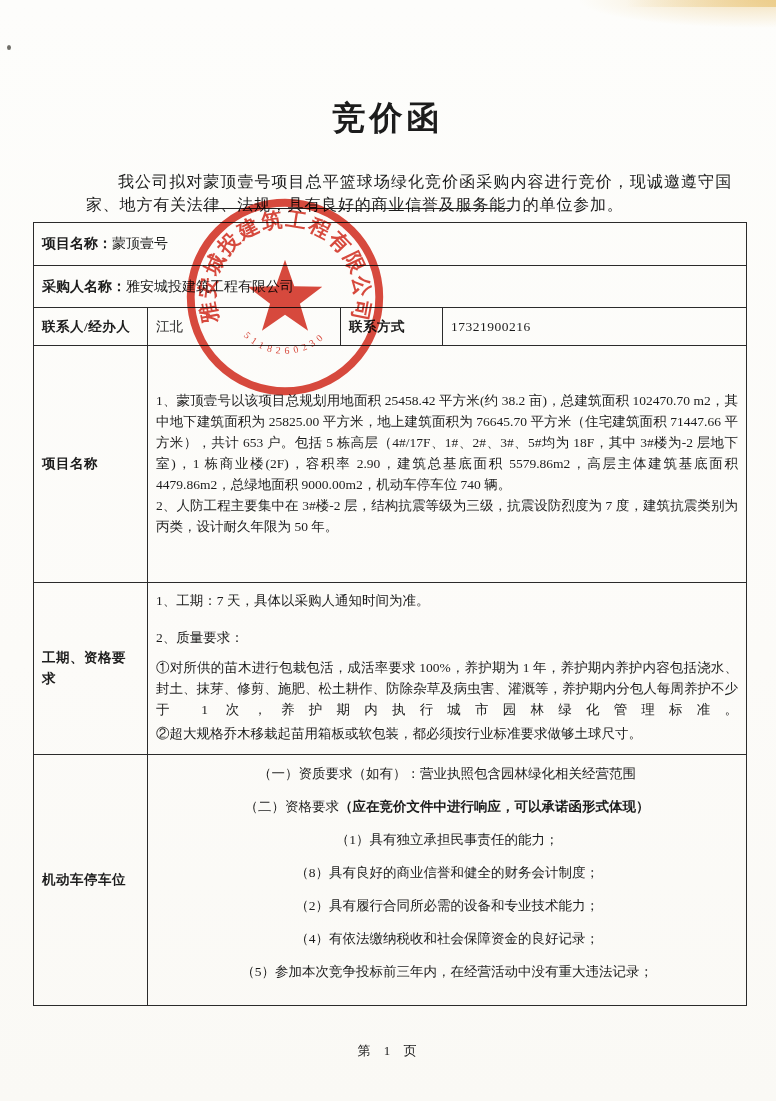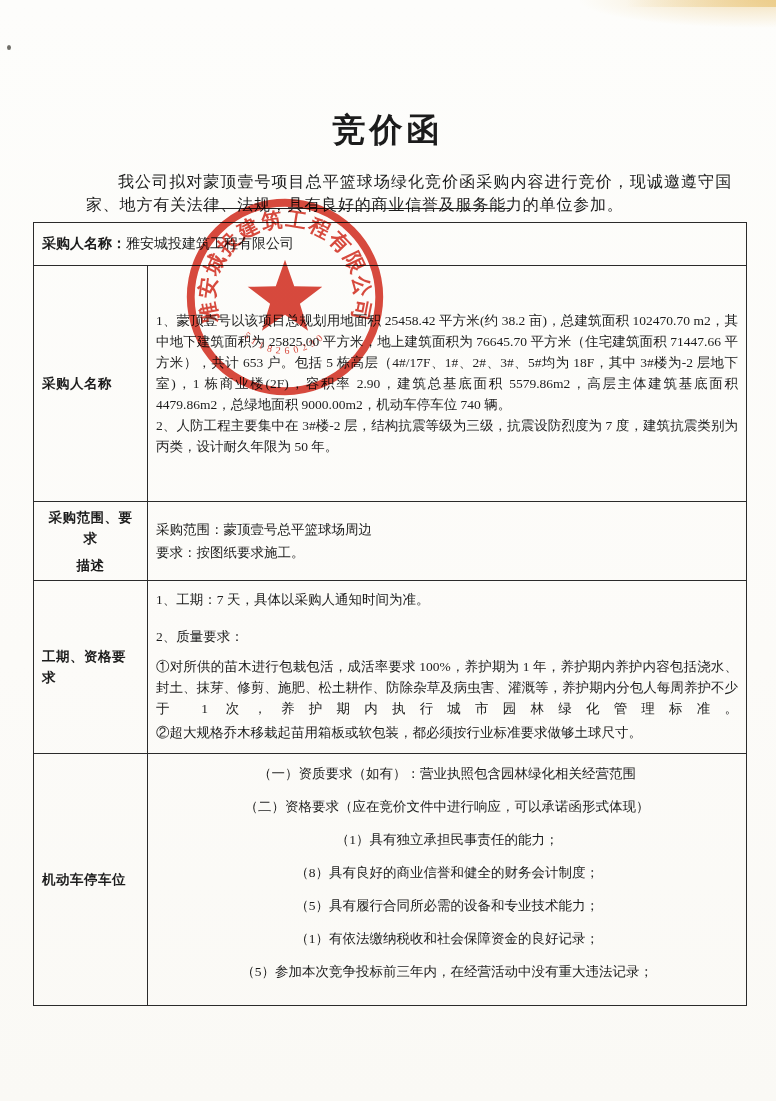--- a/index.html
+++ b/index.html
@@ -8,21 +8,21 @@
     background:
       radial-gradient(ellipse 260px 40px at 98% 0%, rgba(236,205,140,.55), rgba(236,205,140,0) 70%),
       linear-gradient(180deg,#fdfdfb 0%, #fcfbf8 60%, #faf9f5 100%);
     font-family:"Liberation Serif","DejaVu Serif",serif;
     color:#1c1c1c;
   }
   .speck{position:absolute; left:7px; top:45px; width:4px; height:5px; background:#4b4a43; border-radius:50%; opacity:.8;}
   .smudge{position:absolute; right:0; top:0; width:150px; height:7px;
           background:linear-gradient(to left, rgba(234,198,122,.75), rgba(234,198,122,0));}
 
-  .doc-title{position:absolute; top:108px; left:0; width:100%; text-align:center;
+  .doc-title{position:absolute; top:96px; left:0; width:100%; text-align:center;
              font-size:33px; font-weight:bold; letter-spacing:4px;}
   .intro{position:absolute; top:154px; left:86px; width:646px;
          font-size:16px; line-height:23px; letter-spacing:.8px;
          text-indent:2em; text-align:justify;}
   .intro .u{border-bottom:1.5px solid #222; padding-bottom:18px;}
 
   table.bid-table{
     position:absolute; left:33px; top:222px; width:713px; height:784px;
     border-collapse:collapse; table-layout:fixed;
   }
@@ -40,21 +40,21 @@
   .phone{font-size:15px; letter-spacing:.5px;}
   .overview-cell{vertical-align:top; padding-top:5px; line-height:37px; text-align:justify;}
   .overview-cell p{margin:0;}
   .scope-cell p{margin:2px 0;}
   .sched-cell{vertical-align:top; padding-top:7px;}
   .sched-cell p{margin:0 0 3px 0;}
   .sched-cell .gap{margin-bottom:9px;margin-top:16px;}
   .just-all{text-align:justify; text-align-last:justify;}
   .qual-cell{vertical-align:top; padding-top:10px; padding-left:38px;}
   .qual-cell p{margin:0 0 13px 0; line-height:20px;text-align:center;}
-  .bold-part{font-weight:normal;}
+  .bold-part{font-weight:bold;}
   .scope-l2{margin-top:6px;}
 
   .stamp{position:absolute; left:177px; top:189px; width:216px; height:216px;
          opacity:.92; mix-blend-mode:multiply; pointer-events:none;}
   .footer{position:absolute; top:1042px; left:0; width:100%; text-align:center;
           font-size:13px; letter-spacing:2px; word-spacing:6px; color:#222;}
 </style>
 </head>
 <body>
 
@@ -68,58 +68,57 @@
   <p class="intro"><span>我公司拟对</span><span class="u">蒙顶壹号项目总平篮球场绿化竞价函采购</span><span>内容进行竞价，现诚邀遵守国家、地方有关法律、法规，具有良好的商业信誉及服务能力的单位参加。</span></p>
 
   <table class="bid-table">
     <colgroup>
       <col style="width:114px">
         <col style="width:193px">
         <col style="width:102px">
         <col style="width:304px">
     </colgroup>
     <tbody>
+        <tr style="height:40px">
+      <td colspan="4"><span class="inline-label">项目名称：</span><span class="inline-value">蒙顶壹号</span></td>
+    </tr>
     <tr style="height:40px">
       <td colspan="4"><span class="inline-label">采购人名称：</span><span class="inline-value">雅安城投建筑工程有限公司</span></td>
     </tr>
+    <tr style="height:36px">
+      <td class="lbl">联系人/经办人</td>
+      <td class="inline-value">江北</td>
+      <td class="lbl">联系方式</td>
+      <td class="phone">17321900216</td>
+    </tr>
     <tr style="height:222px">
-      <td class="lbl lbl-top">采购人名称</td>
+      <td class="lbl lbl-top">项目名称</td>
       <td colspan="3" class="overview-cell">
         <p>1、蒙顶壹号以该项目总规划用地面积 25458.42 平方米(约 38.2 亩)，总建筑面积 102470.70 m2，其中地下建筑面积为 25825.00 平方米，地上建筑面积为 76645.70 平方米（住宅建筑面积 71447.66 平方米），共计 653 户。包括 5 栋高层（4#/17F、1#、2#、3#、5#均为 18F，其中 3#楼为-2 层地下室)，1 栋商业楼(2F)，容积率 2.90，建筑总基底面积 5579.86m2，高层主体建筑基底面积 4479.86m2，总绿地面积 9000.00m2，机动车停车位 740 辆。</p>
         <p>2、人防工程主要集中在 3#楼-2 层，结构抗震等级为三级，抗震设防烈度为 7 度，建筑抗震类别为丙类，设计耐久年限为 50 年。</p>
-      </td>
-    </tr>
-    <tr style="height:62px">
-      <td class="lbl lbl-center">
-        <div>采购范围、要求</div>
-        <div class="scope-l2">描述</div>
-      </td>
-      <td colspan="3" class="scope-cell">
-        <p>采购范围：蒙顶壹号总平篮球场周边</p>
-        <p>要求：按图纸要求施工。</p>
       </td>
     </tr>
     <tr style="height:152px">
       <td class="lbl">工期、资格要求</td>
       <td colspan="3" class="sched-cell">
         <p>1、工期：7 天，具体以采购人通知时间为准。</p>
         <p class="gap">2、质量要求：</p>
         <p class="just-all">①对所供的苗木进行包栽包活，成活率要求 100%，养护期为 1 年，养护期内养护内容包括浇水、封土、抹芽、修剪、施肥、松土耕作、防除杂草及病虫害、灌溉等，养护期内分包人每周养护不少于 1 次，养护期内执行城市园林绿化管理标准。</p>
         <p>②超大规格乔木移栽起苗用箱板或软包装，都必须按行业标准要求做够土球尺寸。</p>
       </td>
     </tr>
     <tr style="height:232px">
       <td class="lbl">机动车停车位</td>
       <td colspan="3" class="qual-cell">
         <p>（一）资质要求（如有）：营业执照包含园林绿化相关经营范围</p>
         <p><span>（二）资格要求</span><span class="bold-part">（应在竞价文件中进行响应，可以承诺函形式体现）</span></p>
         <p>（1）具有独立承担民事责任的能力；</p>
         <p>（8）具有良好的商业信誉和健全的财务会计制度；</p>
-        <p>（5）具有履行合同所必需的设备和专业技术能力；</p>
-        <p>（1）有依法缴纳税收和社会保障资金的良好记录；</p>
+        <p>（2）具有履行合同所必需的设备和专业技术能力；</p>
+        <p>（4）有依法缴纳税收和社会保障资金的良好记录；</p>
         <p>（5）参加本次竞争投标前三年内，在经营活动中没有重大违法记录；</p>
       </td>
     </tr>
   </tbody>
     </table>
 
   <svg class="stamp" viewBox="0 0 220 220" xmlns="http://www.w3.org/2000/svg">
     <defs>
       <path id="seal-arc-top" d="M 42.3 134.6 A 72 72 0 1 1 177.7 134.6" fill="none"></path>
       <path id="seal-arc-bottom" d="M 59.8 139 A 58 58 0 0 0 160.2 139" fill="none"></path>
@@ -127,14 +126,15 @@
     <circle cx="110" cy="110" r="96" fill="none" stroke="#d63a2d" stroke-width="8"></circle>
     <polygon fill="#d63a2d" points="110,72 119.4,99.1 148,99.6 125.2,116.9 133.5,144.4 110,128 86.5,144.4 94.8,116.9 72,99.6 100.6,99.1"></polygon>
     <text font-size="21" font-weight="bold" fill="#d63a2d" font-family="Liberation Serif, DejaVu Serif, serif" letter-spacing="2">
       <textPath href="#seal-arc-top" startOffset="50%" text-anchor="middle">雅安城投建筑工程有限公司</textPath>
     </text>
     <text font-size="10" fill="#d63a2d" font-family="Liberation Serif, DejaVu Serif, serif" letter-spacing="4.5">
       <textPath href="#seal-arc-bottom" startOffset="50%" text-anchor="middle">5118260230</textPath>
     </text>
   </svg>
 
+  <div class="footer">第 1 页</div>
 
 </div>
 
 </body></html>

